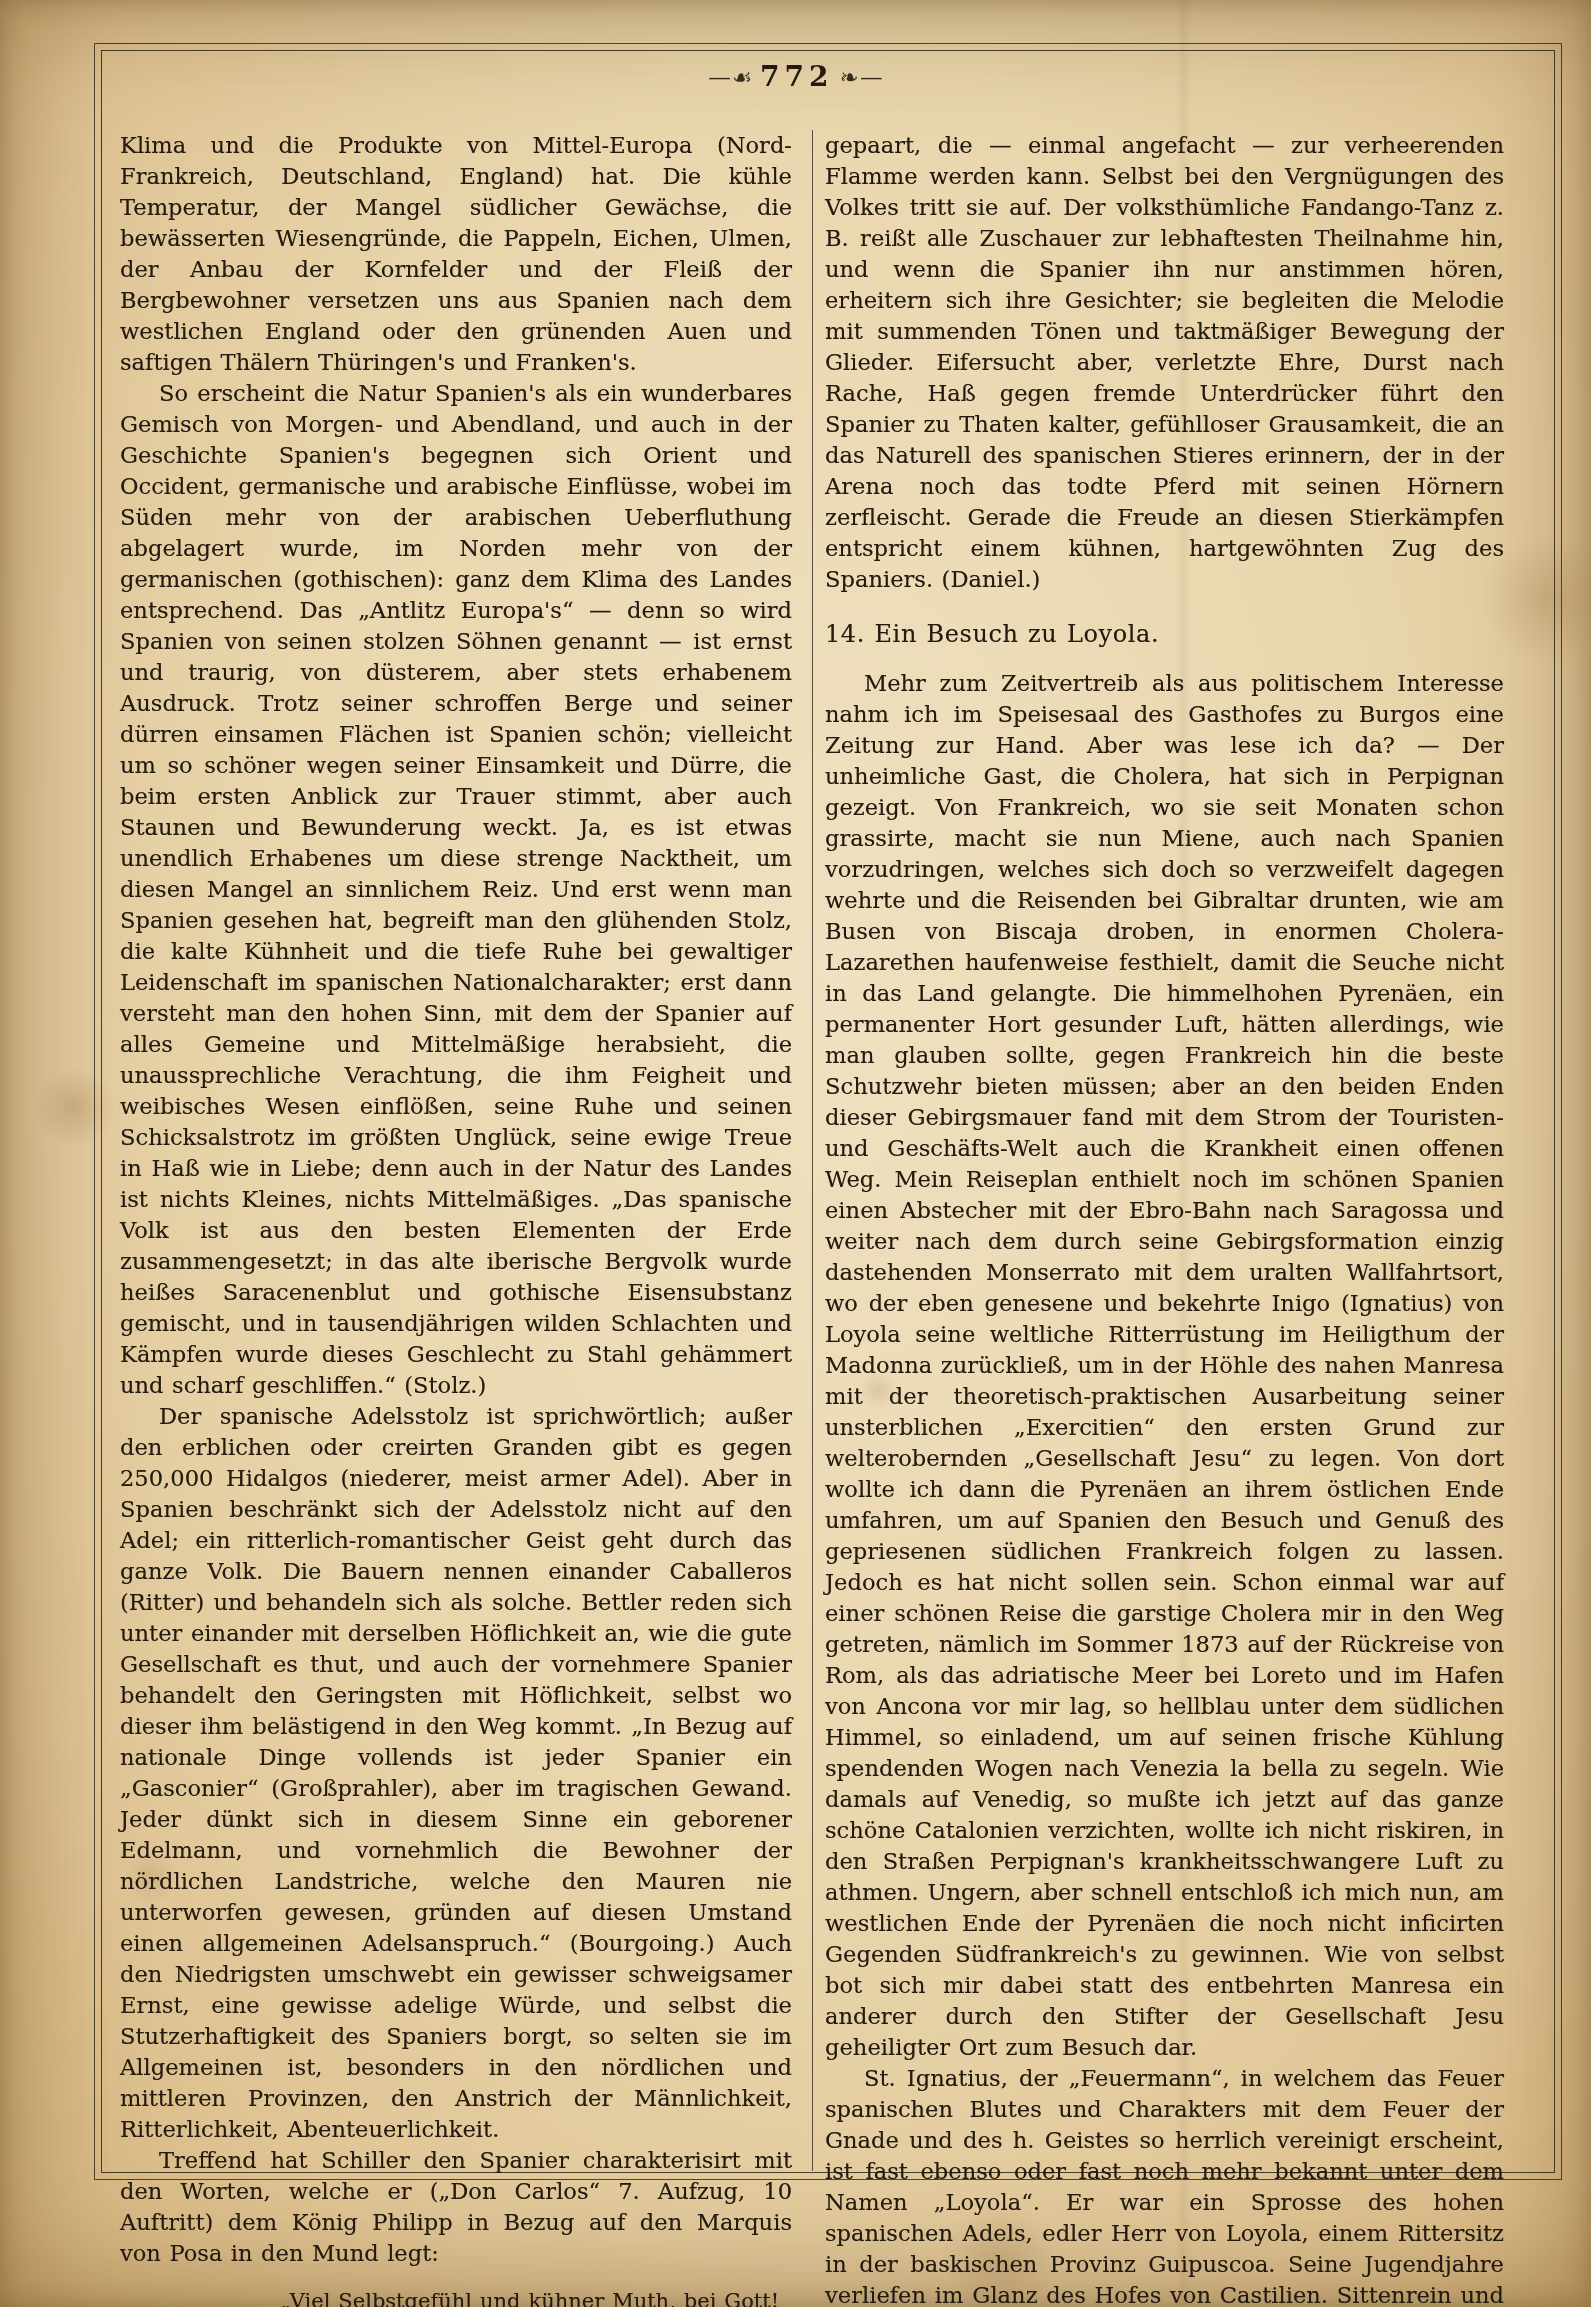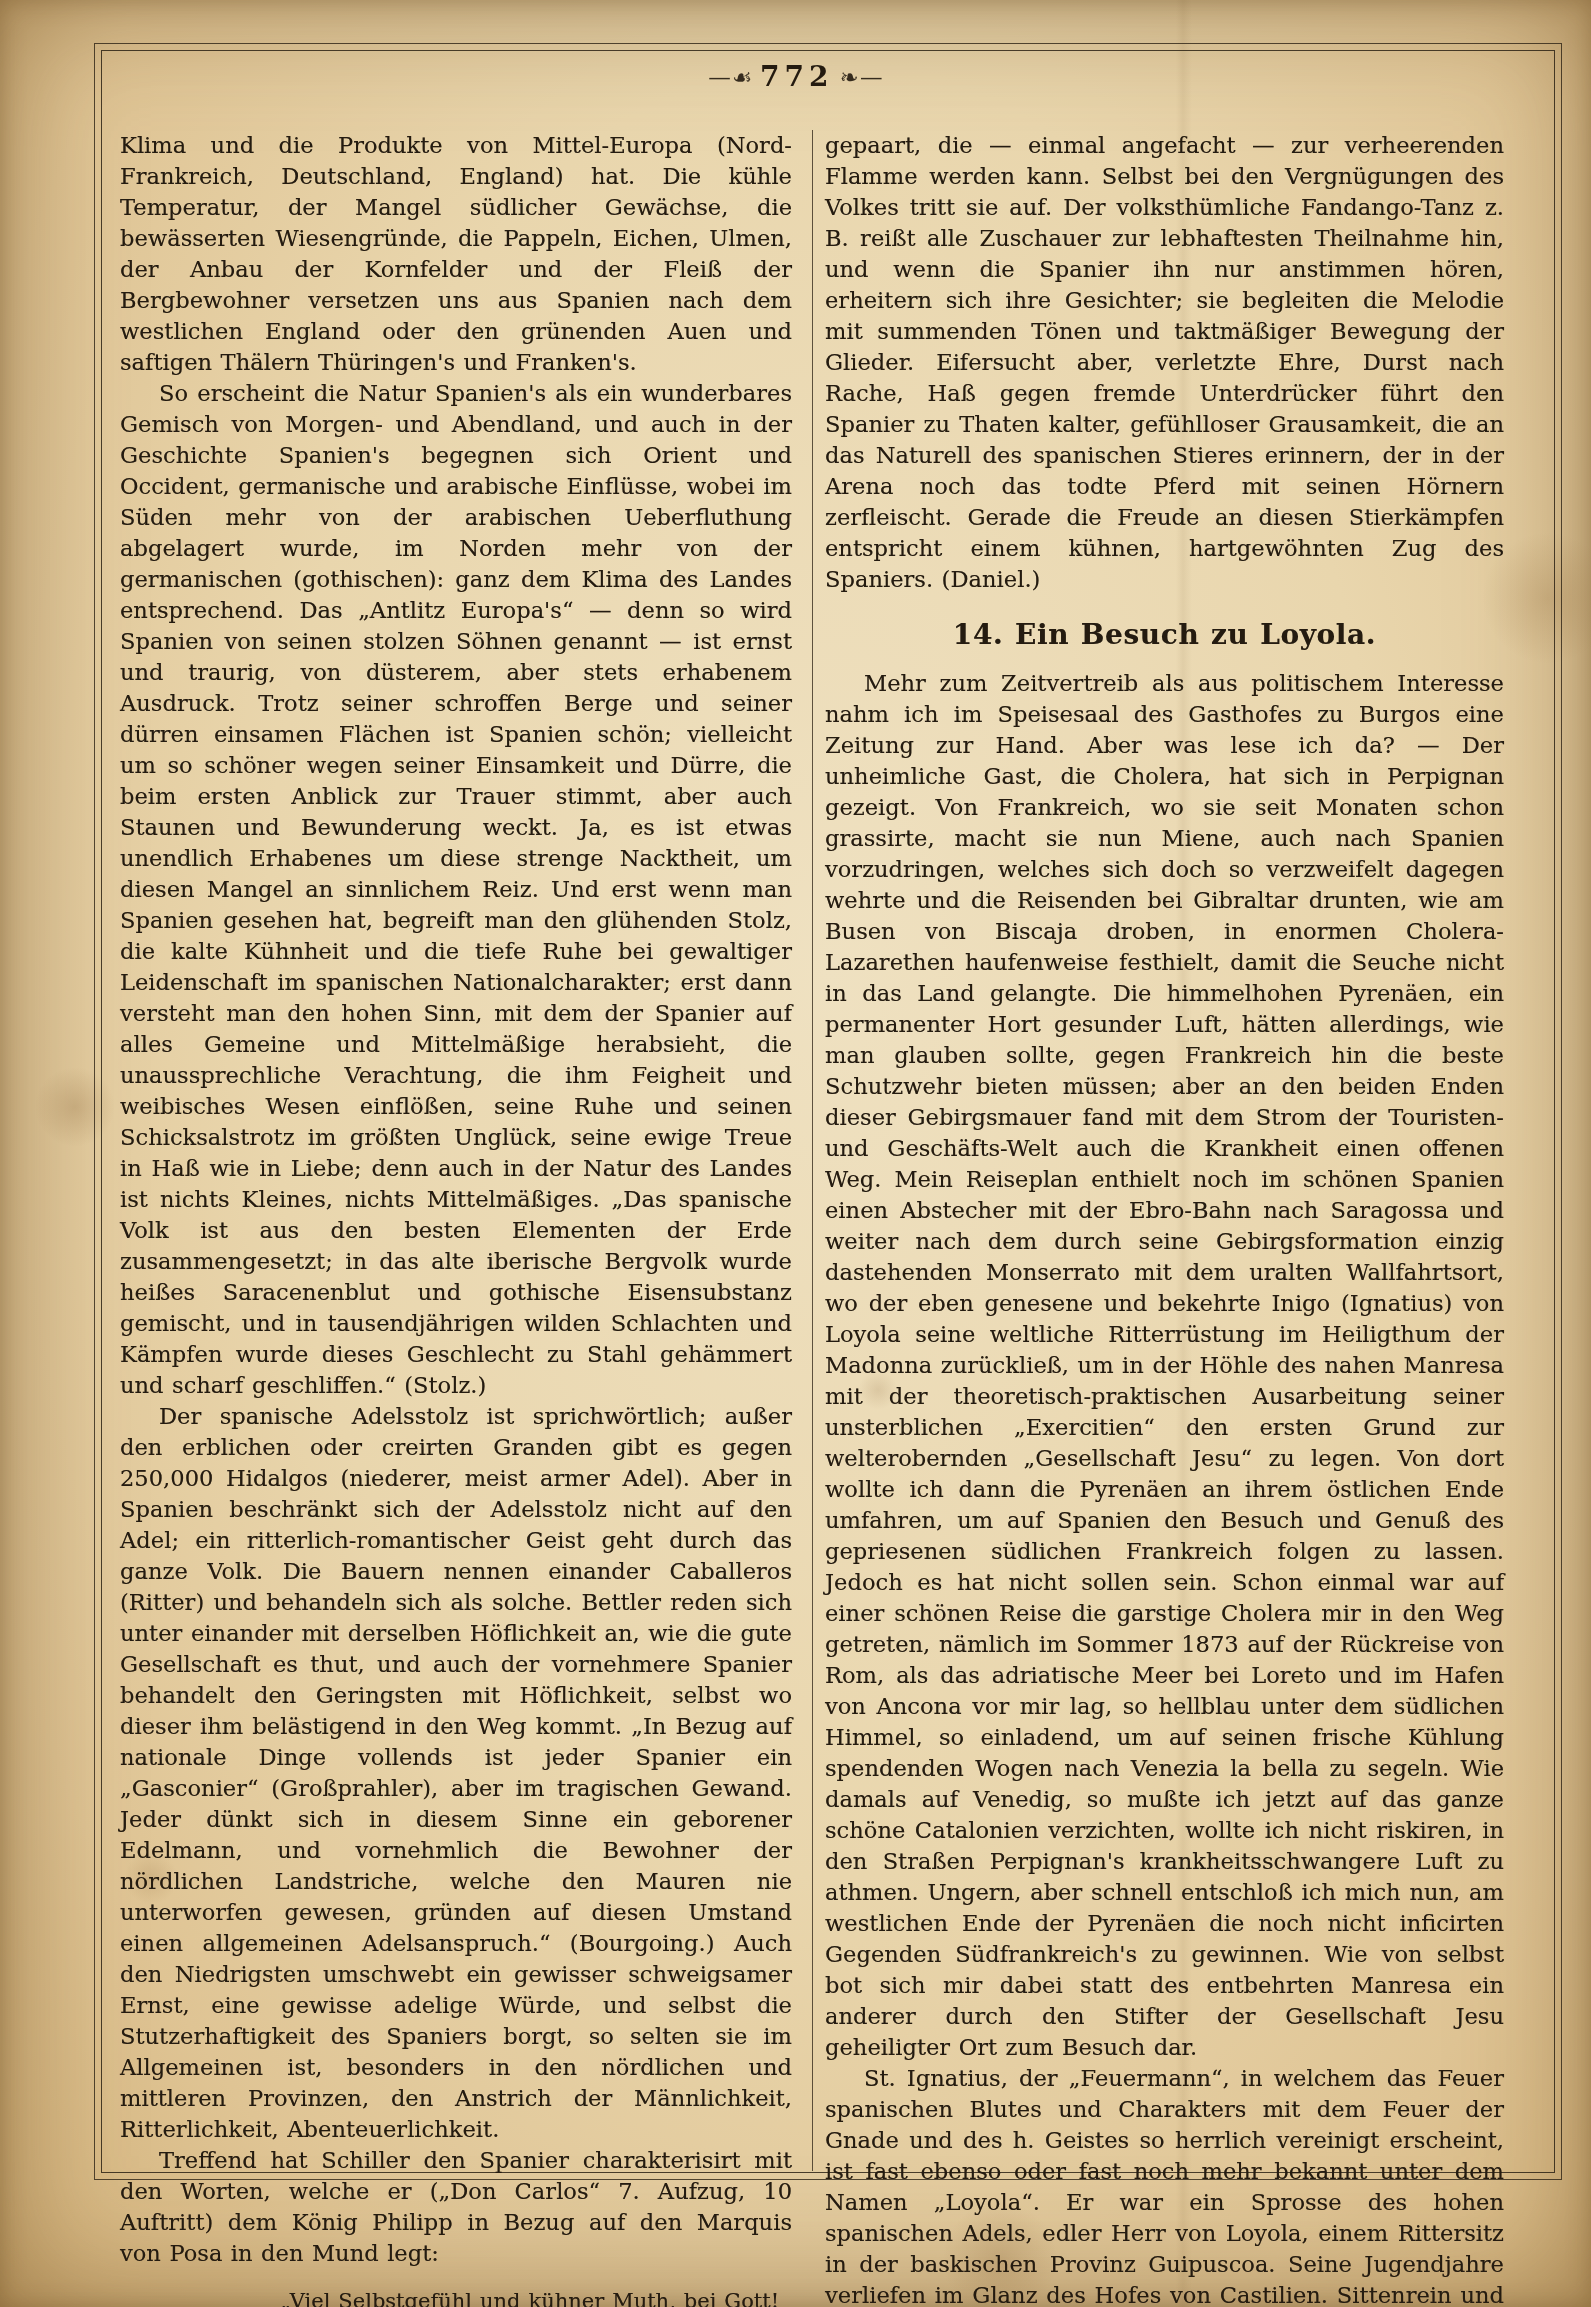--- a/index.html
+++ b/index.html
@@ -70,23 +70,23 @@
   .para.indent{text-indent:39px;}
   .verse{
     margin:17.6px 0 17.6px 160px;
     font-size:21px;
     line-height:29px;
     text-align:left;
   }
   .verse-line{white-space:nowrap;}
   .section-heading{
     margin:24px 0 17.6px;
-    text-align:center;
-    font-size:28px;
-    font-weight:bold;
+    text-align:left;
+    font-size:24px;
+    font-weight:normal;
     letter-spacing:0.6px;
   }
   .column-divider{
     position:absolute;
     left:812px;top:130px;
     width:1.3px;height:2041px;
     background:rgba(44,34,20,.75);
   }
 </style>
 </head>

